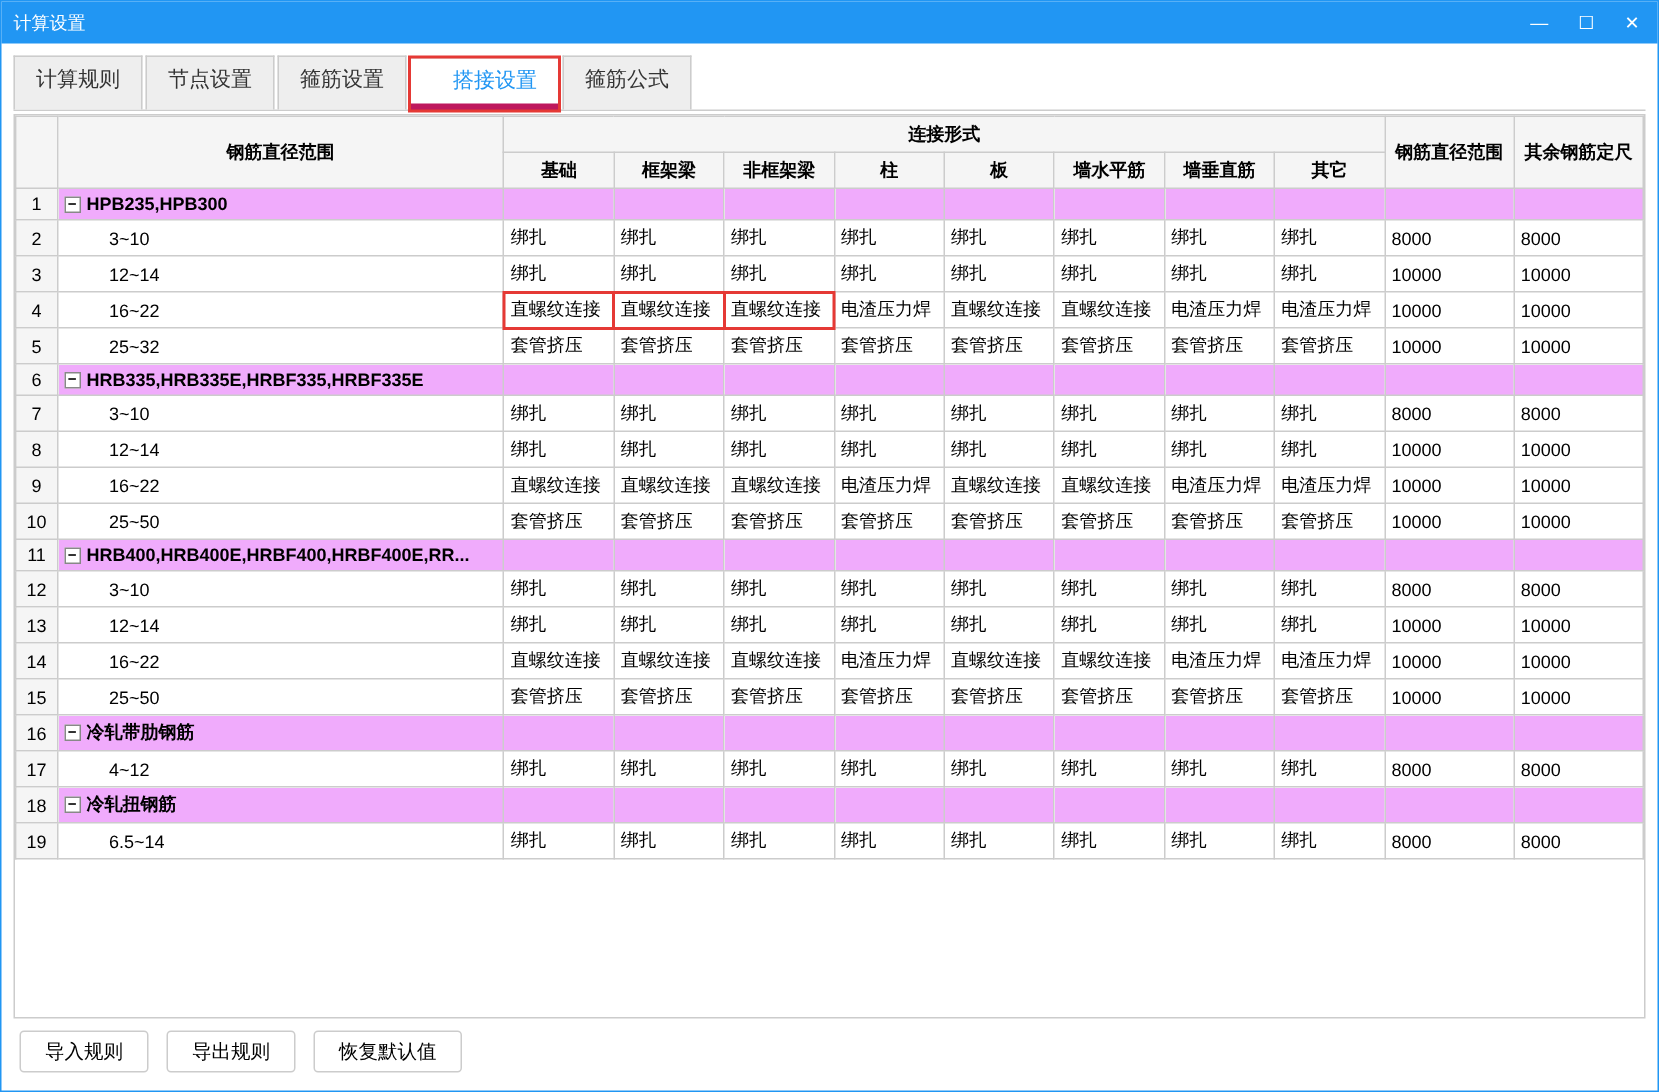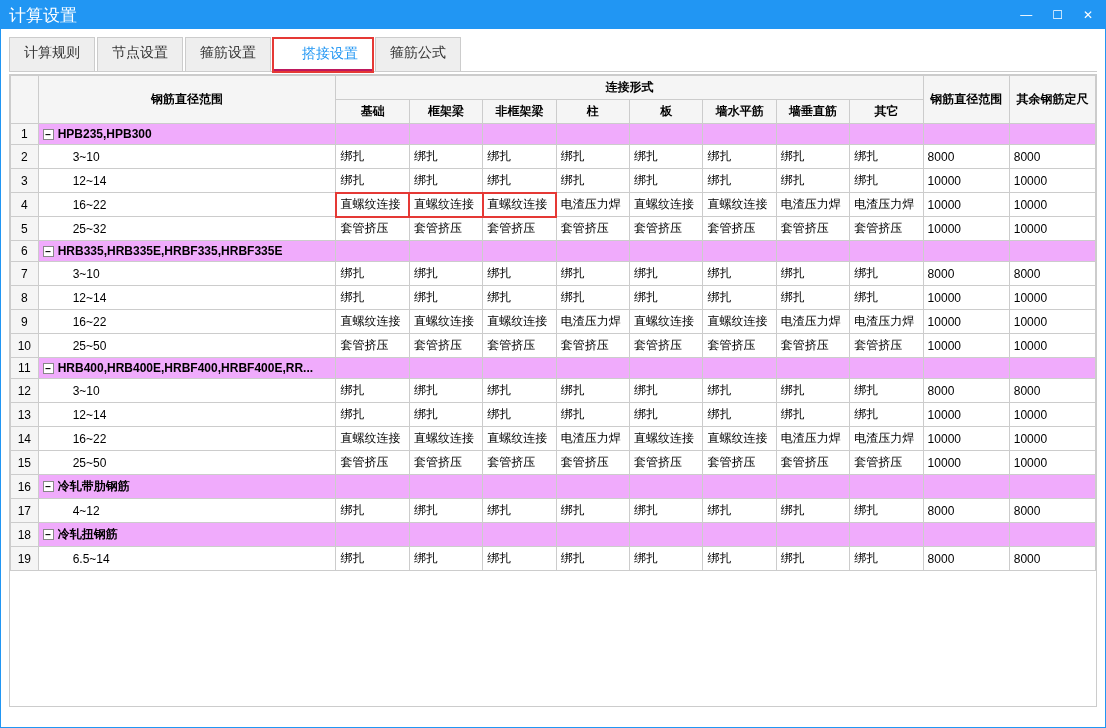--- a/index.html
+++ b/index.html
@@ -1,25 +1,25 @@
 <!DOCTYPE html>
 <html><head>
 <meta charset="utf-8">
 <style>
 * { box-sizing: border-box; margin: 0; padding: 0; }
 body { font-family: "Microsoft YaHei", Arial, sans-serif; font-size: 12px; background: #fff; }
 .window { width: 1106px; height: 728px; border: 1px solid #2196f3; display: flex; flex-direction: column; }
 .titlebar { background: #2196f3; color: #fff; height: 28px; display: flex; align-items: center; padding: 0 8px; justify-content: space-between; }
-.titlebar .title { font-size: 17px; }
+.titlebar .title { font-size: 12px; }
 .titlebar .controls { display: flex; gap: 12px; font-size: 12px; }
 .titlebar .controls span { cursor: pointer; padding: 0 4px; }
 .content { flex: 1; display: flex; flex-direction: column; padding: 8px; }
 .tabs { display: flex; border-bottom: 1px solid #ccc; margin-bottom: 2px; }
 .tab { padding: 6px 14px; background: #eee; border: 1px solid #ccc; border-bottom: none; margin-right: 2px; cursor: pointer; color: #333; font-size: 14px; }
-.tab.active { background: #fff; color: #2196f3; border-bottom: 3px solid #be185d; position: relative; top: 1px; padding-left: 28px; }
+.tab.active { background: #fff; color: #2196f3; border-bottom: 5px solid #be185d; position: relative; top: 1px; padding-left: 28px; }
 .tab.highlighted { outline: 2px solid #e53935; outline-offset: -1px; }
 .table-wrap { flex: 1; border: 1px solid #ccc; overflow: auto; }
 table { border-collapse: collapse; width: 100%; }
 th, td { border: 1px solid #ccc; padding: 3px 4px; text-align: left; font-size: 12px; height: 21px; white-space: nowrap; overflow: hidden; }
 th { background: #f5f5f5; font-weight: bold; text-align: center; }
 .rownum { background: #f5f5f5; text-align: center; width: 26px; }
 .group-row td.group-cell { background: #f0abfc; font-weight: bold; }
 .toggle { display: inline-block; width: 11px; height: 11px; border: 1px solid #888; text-align: center; line-height: 9px; font-size: 10px; margin-right: 4px; cursor: pointer; background: #fff; vertical-align: middle; }
 .indent { padding-left: 30px; display: inline-block; }
 .hl-cell { outline: 2px solid #e53935; outline-offset: -1px; }
@@ -337,15 +337,20 @@
               <td>绑扎</td>
               <td>绑扎</td>
               <td>绑扎</td>
               <td>8000</td>
               <td>8000</td>
             </tr>
           </tbody>
       </table>
     </div>
     <div class="bottom">
+      <div class="button-row" id="buttons">
+          <button class="btn">导入规则</button>
+          <button class="btn">导出规则</button>
+          <button class="btn">恢复默认值</button>
+        </div>
     </div>
   </div>
 </div>
 
 </body></html>

